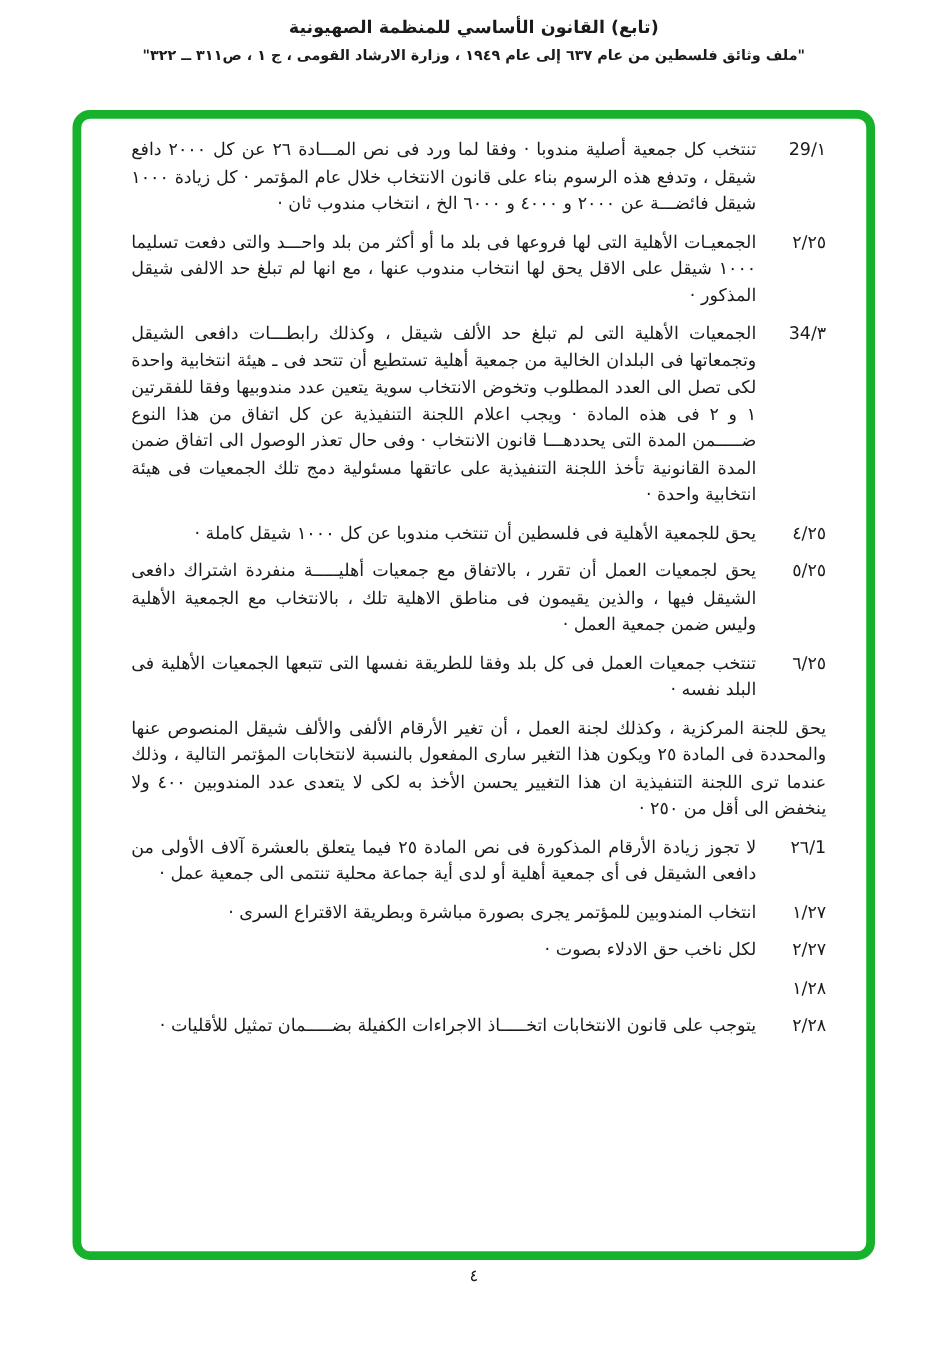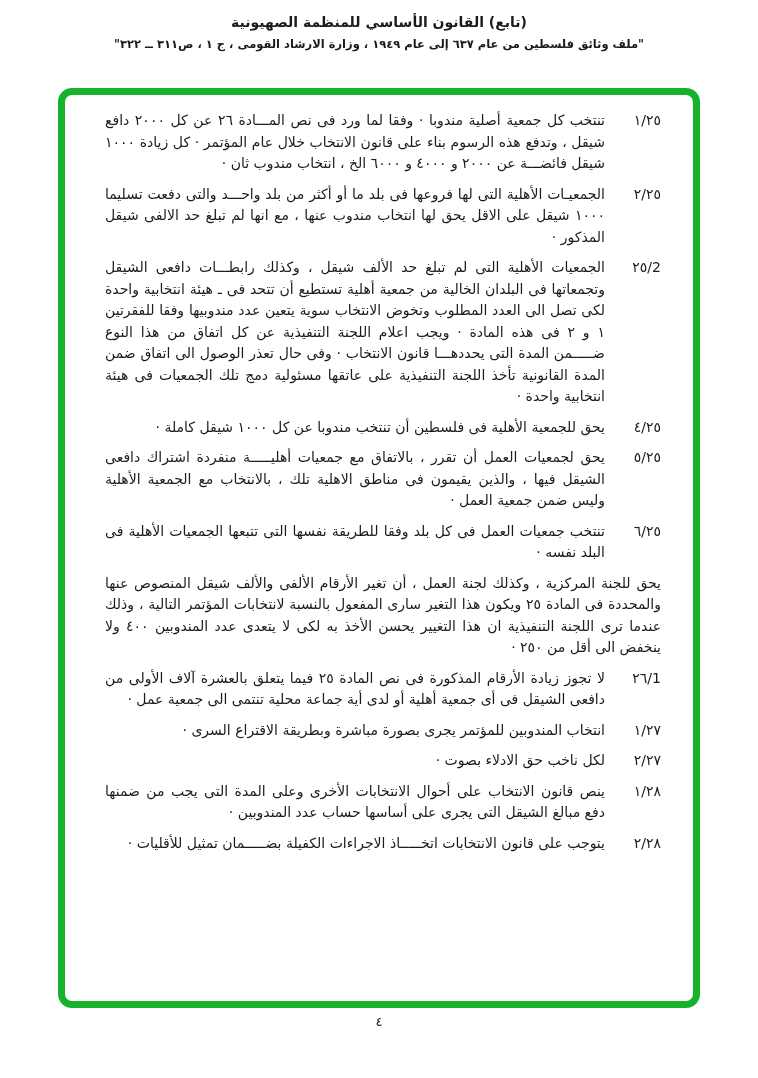--- a/index.html
+++ b/index.html
@@ -83,29 +83,29 @@
 <div class="page">
 
   <header class="doc-header">
     <h1 class="doc-title">(تابع) القانون الأساسي للمنظمة الصهيونية</h1>
     <div class="doc-subtitle">"ملف وثائق فلسطين من عام ٦٣٧ إلى عام ١٩٤٩ ، وزارة الارشاد القومى ، ج ١ ، ص٣١١ ــ ٣٢٢"</div>
   </header>
 
   <main class="border-box" style="border-color: rgb(23, 178, 44);">
     <div class="paragraph-list">
         <div class="para">
-    <span class="pnum">١/٢٥</span>
+    <span class="pnum">١/29</span>
     <span class="ptext">تنتخب كل جمعية أصلية مندوبا · وفقا لما ورد فى نص المـــادة ٢٦ عن كل ٢٠٠٠ دافع شيقل ، وتدفع هذه الرسوم بناء على قانون الانتخاب خلال عام المؤتمر · كل زيادة ١٠٠٠ شيقل فائضـــة عن ٢٠٠٠ و ٤٠٠٠ و ٦٠٠٠ الخ ، انتخاب مندوب ثان ·</span>
   </div>
         <div class="para">
     <span class="pnum">٢/٢٥</span>
     <span class="ptext">الجمعيـات الأهلية التى لها فروعها فى بلد ما أو أكثر من بلد واحـــد والتى دفعت تسليما ١٠٠٠ شيقل على الاقل يحق لها انتخاب مندوب عنها ، مع انها لم تبلغ حد الالفى شيقل المذكور ·</span>
   </div>
         <div class="para">
-    <span class="pnum">2/٢٥</span>
+    <span class="pnum">٣/34</span>
     <span class="ptext">الجمعيات الأهلية التى لم تبلغ حد الألف شيقل ، وكذلك رابطـــات دافعى الشيقل وتجمعاتها فى البلدان الخالية من جمعية أهلية تستطيع أن تتحد فى ـ هيئة انتخابية واحدة لكى تصل الى العدد المطلوب وتخوض الانتخاب سوية يتعين عدد مندوبيها وفقا للفقرتين ١ و ٢ فى هذه المادة · ويجب اعلام اللجنة التنفيذية عن كل اتفاق من هذا النوع ضـــــمن المدة التى يحددهـــا قانون الانتخاب · وفى حال تعذر الوصول الى اتفاق ضمن المدة القانونية تأخذ اللجنة التنفيذية على عاتقها مسئولية دمج تلك الجمعيات فى هيئة انتخابية واحدة ·</span>
   </div>
         <div class="para">
     <span class="pnum">٤/٢٥</span>
     <span class="ptext">يحق للجمعية الأهلية فى فلسطين أن تنتخب مندوبا عن كل ١٠٠٠ شيقل كاملة ·</span>
   </div>
         <div class="para">
     <span class="pnum">٥/٢٥</span>
     <span class="ptext">يحق لجمعيات العمل أن تقرر ، بالاتفاق مع جمعيات أهليـــــة منفردة اشتراك دافعى الشيقل فيها ، والذين يقيمون فى مناطق الاهلية تلك ، بالانتخاب مع الجمعية الأهلية وليس ضمن جمعية العمل ·</span>
   </div>
@@ -123,21 +123,20 @@
         <div class="para">
     <span class="pnum">١/٢٧</span>
     <span class="ptext">انتخاب المندوبين للمؤتمر يجرى بصورة مباشرة وبطريقة الاقتراع السرى ·</span>
   </div>
         <div class="para">
     <span class="pnum">٢/٢٧</span>
     <span class="ptext">لكل ناخب حق الادلاء بصوت ·</span>
   </div>
         <div class="para">
     <span class="pnum">١/٢٨</span>
-    <span class="ptext">ينص قانون الانتخاب على أحوال الانتخابات الأخرى وعلى المدة التى يجب من ضمنها دفع مبالغ الشيقل التى يجرى على أساسها حساب عدد المندوبين ·</span>
   </div>
         <div class="para">
     <span class="pnum">٢/٢٨</span>
     <span class="ptext">يتوجب على قانون الانتخابات اتخـــــاذ الاجراءات الكفيلة بضـــــمان تمثيل للأقليات ·</span>
   </div>
       </div>
   </main>
 
   <div class="pageno">٤</div>
 

